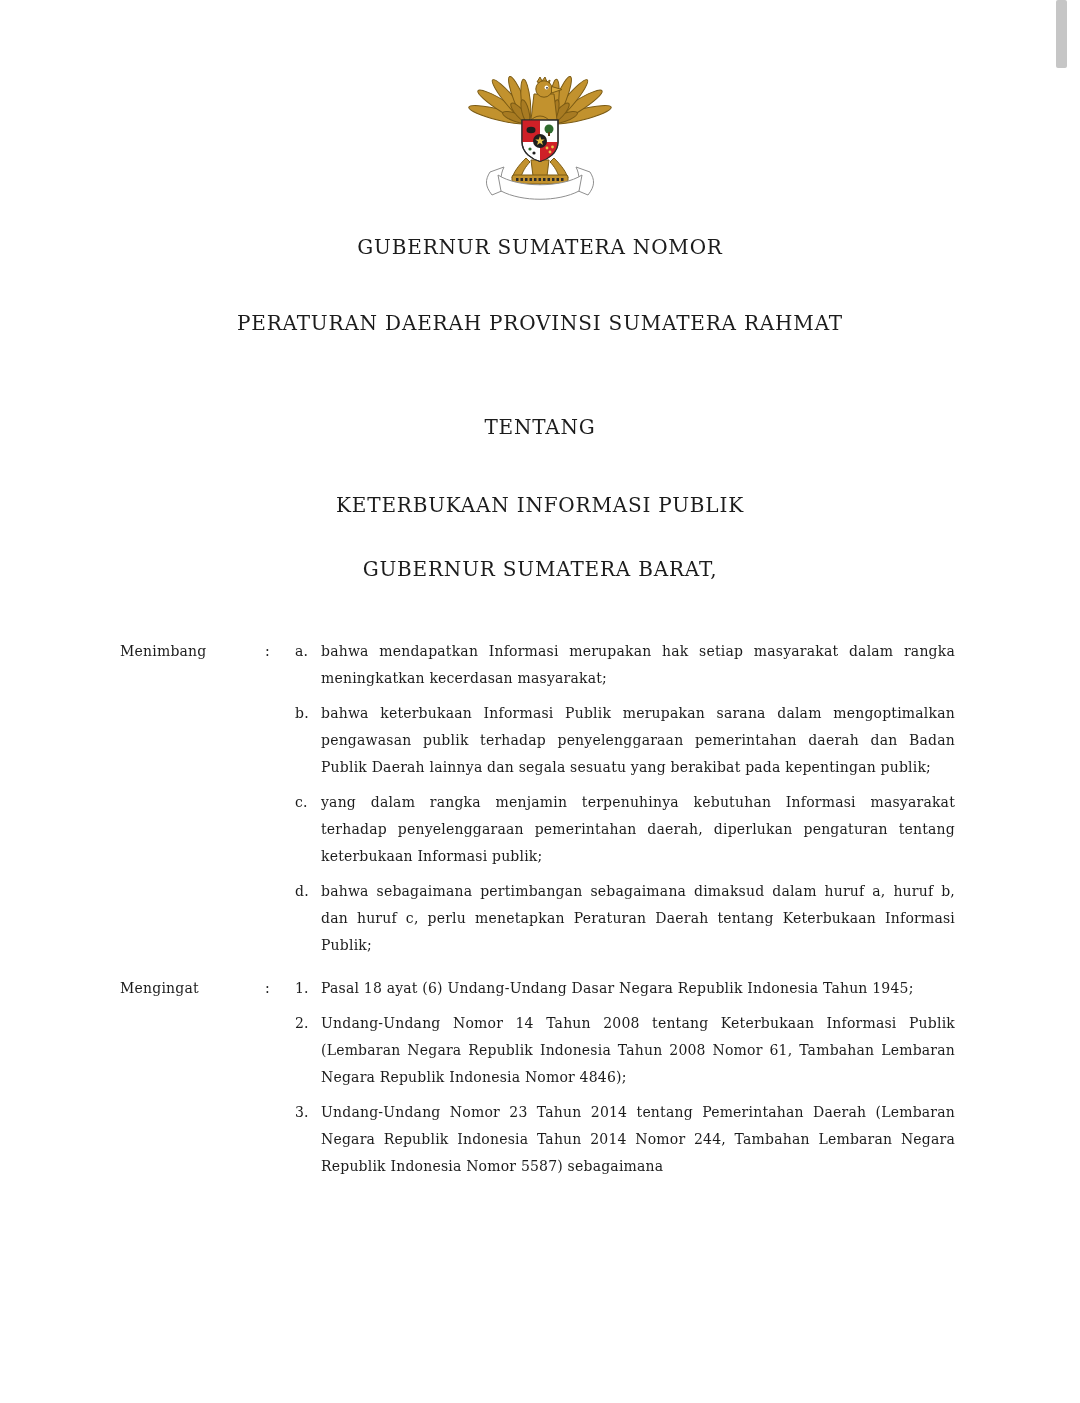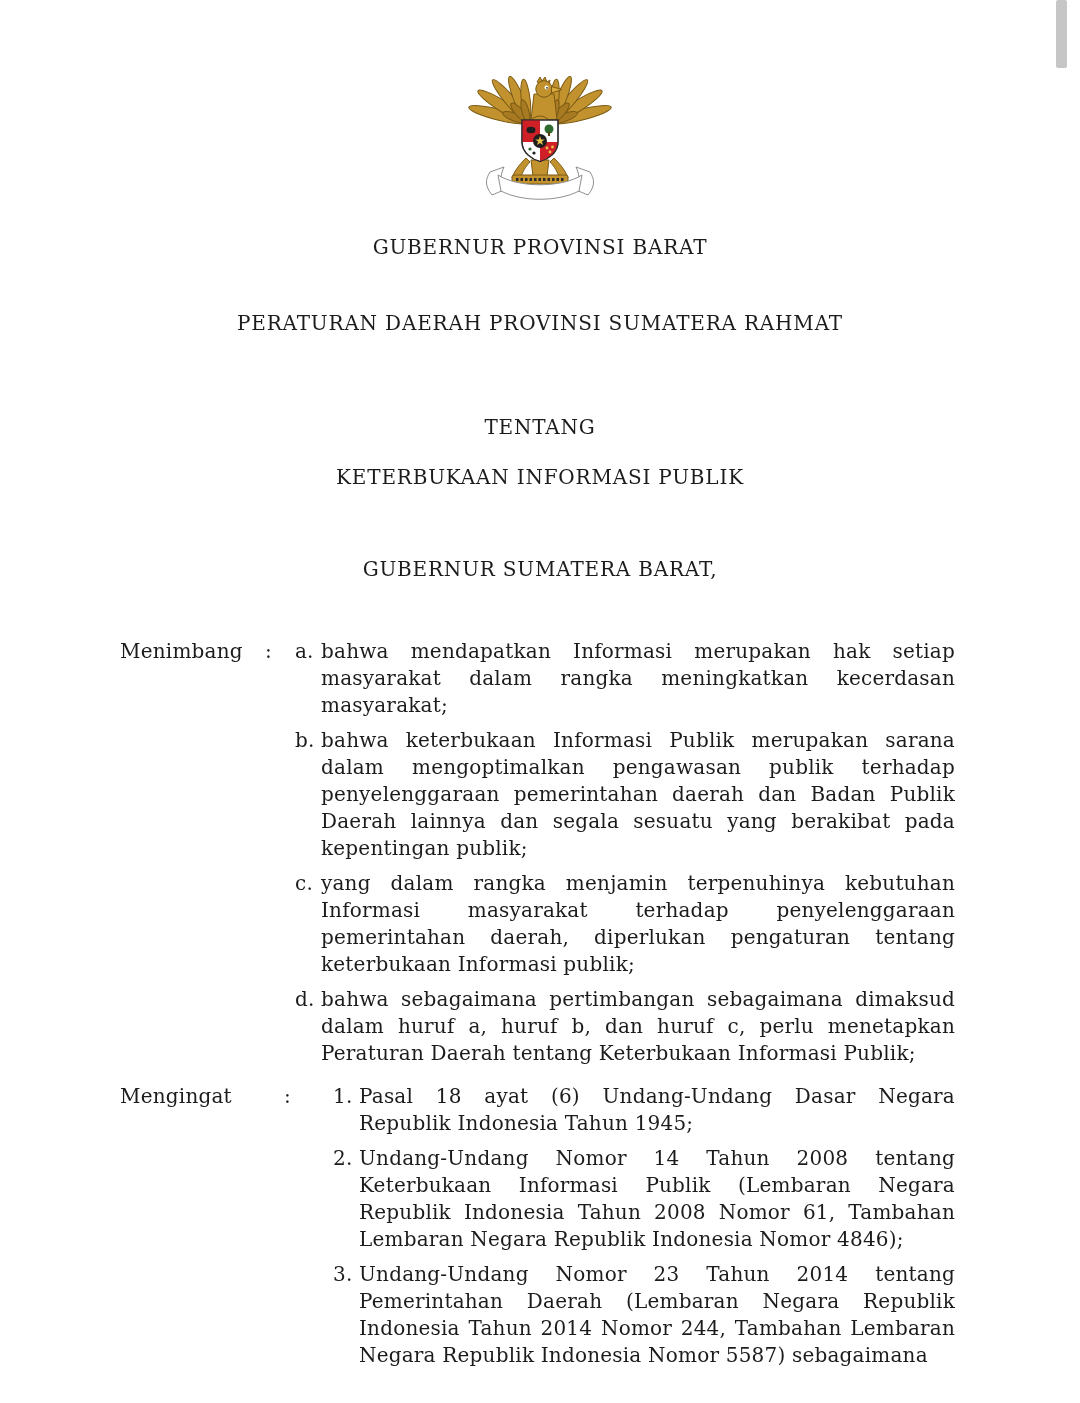--- a/index.html
+++ b/index.html
@@ -23,29 +23,29 @@
   .h{
     position:absolute;left:0;width:100%;
     text-align:center;
     font-size:20px;line-height:26px;letter-spacing:0.8px;
     white-space:nowrap;
   }
   .h1{top:234px}
   .h2{top:310px}
   .h3{top:364px}
   .h4{top:414px}
-  .h5{top:464px}
+  .h5{top:492px}
   .h6{top:514px}
   .h7{top:556px}
   .content{
     position:absolute;left:120px;top:638px;width:835px;
-    font-size:20px;line-height:27px;letter-spacing:0.2px;
+    font-size:14px;line-height:27px;letter-spacing:0.2px;
   }
   .row{display:flex;align-items:flex-start;}
-  .sect{margin-top:16px;gap:19px;}
+  .sect{margin-top:16px;}
   .lbl{width:145px;flex:none;}
   .col{width:30px;flex:none;}
   .items{flex:1;min-width:0;}
   .item{display:flex;margin-bottom:8px;}
   .item:last-child{margin-bottom:0;}
   .mk{width:26px;flex:none;}
   .tx{flex:1;text-align:justify;text-justify:inter-word;}
 </style>
 </head>
 <body>
@@ -118,21 +118,21 @@
         <circle cx="66" cy="79" r="1.6" fill="#1e1e1e" stroke="none"></circle>
         <circle cx="79" cy="74" r="1.4" fill="#e8c24a" stroke="none"></circle>
         <circle cx="82" cy="78" r="1.4" fill="#e8c24a" stroke="none"></circle>
         <circle cx="84.5" cy="73" r="1.4" fill="#e8c24a" stroke="none"></circle>
         <circle cx="72" cy="67" r="7" stroke="none" fill="#1e1e1e"></circle>
         <polygon points="72,62 73.18,65.38 76.76,65.45 73.90,67.62 74.94,71.05 72,69 69.06,71.05 70.10,67.62 67.24,65.45 70.82,65.38" stroke="none" fill="#e8c24a"></polygon>
       </g>
     </svg>
   </div>
 
-  <div class="h h1">GUBERNUR PROVINSI BARAT</div>
+  <div class="h h1">GUBERNUR SUMATERA NOMOR</div>
   <div class="h h2">PERATURAN DAERAH PROVINSI SUMATERA RAHMAT</div>
   <div class="h h4">TENTANG</div>
   <div class="h h5">KETERBUKAAN INFORMASI PUBLIK</div>
   <div class="h h7">GUBERNUR SUMATERA BARAT,</div>
 
   <div class="content">
 
     <div class="row">
       <div class="lbl">Menimbang</div>
       <div class="col">:</div>

